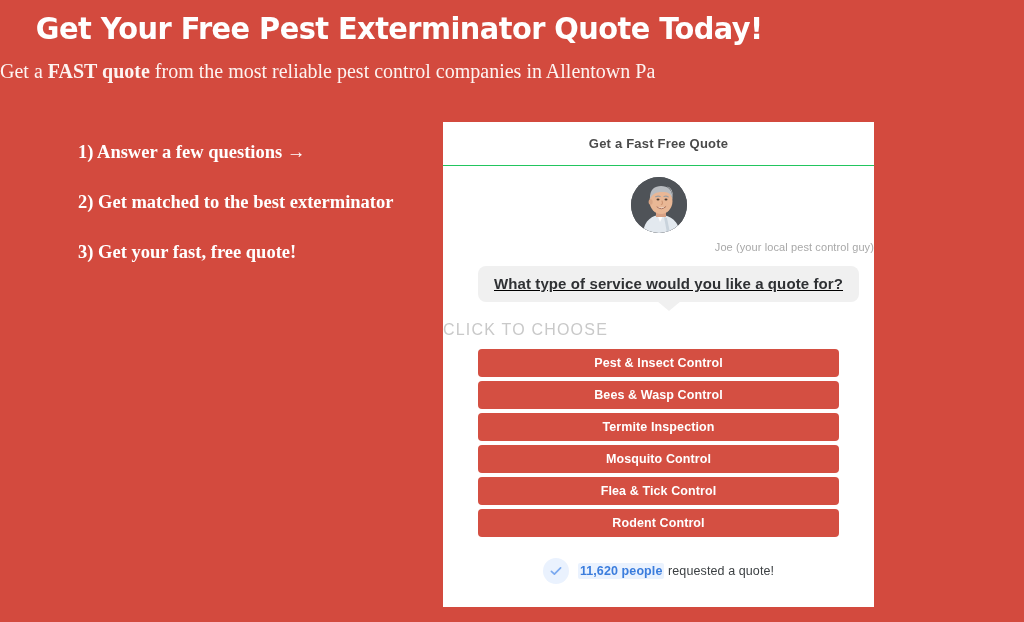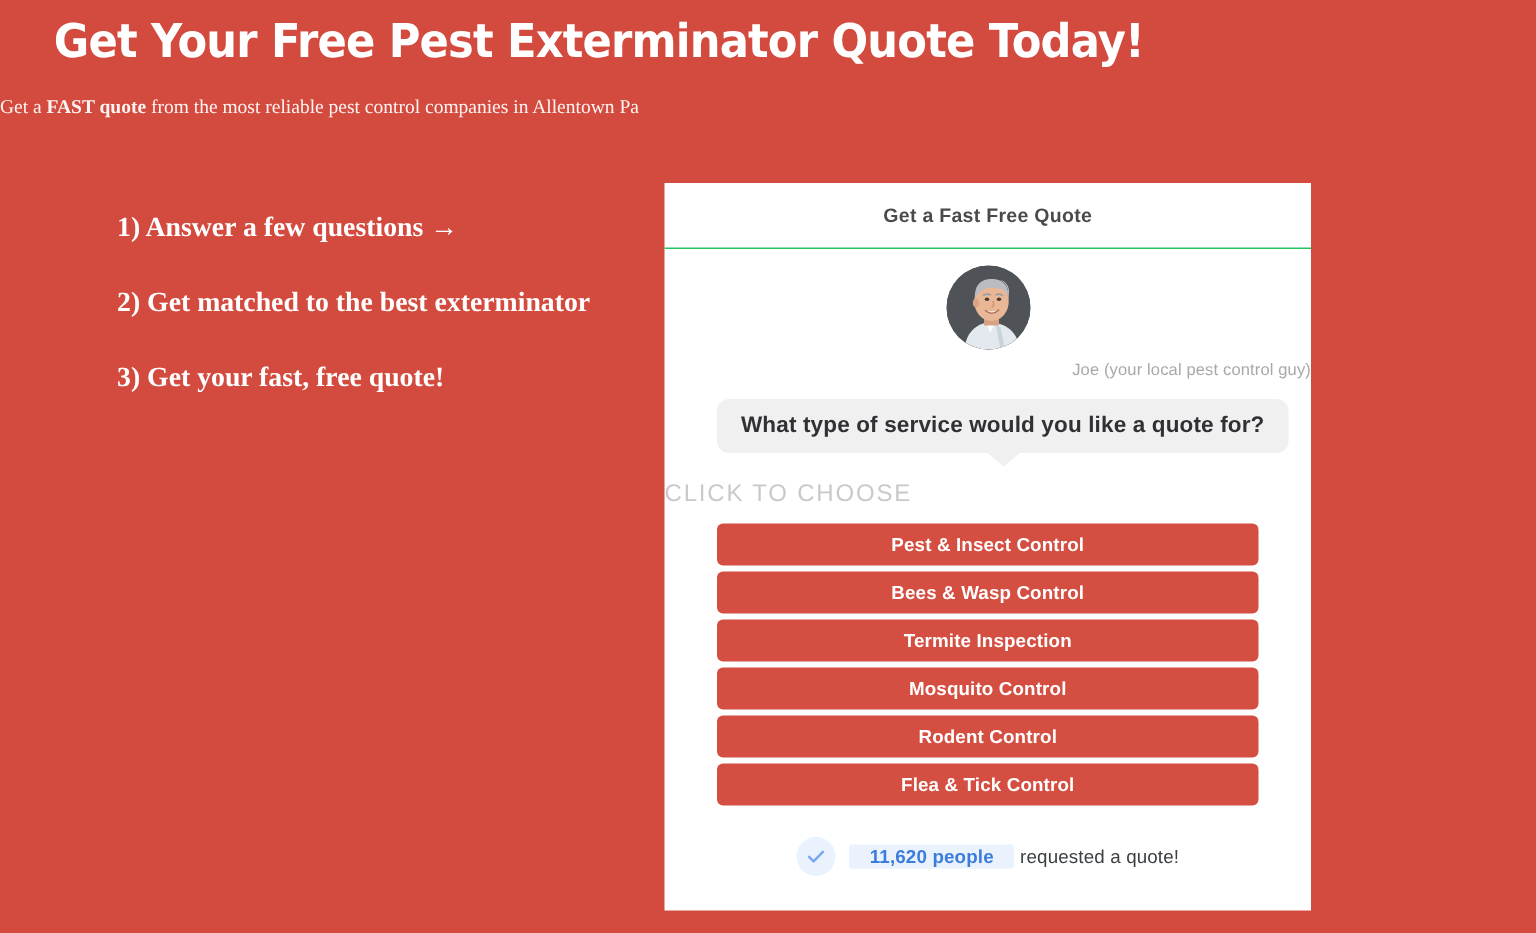--- a/index.html
+++ b/index.html
@@ -38,21 +38,21 @@
     font-weight: bold;
     letter-spacing: -0.6px;
     line-height: 40px;
     transform: scaleX(0.93);
   }
   .hero-sub {
     margin: 0;
     padding-top: 12px;
     color: #fdf4f2;
     font-family: "Liberation Serif", serif;
-    font-size: 13px;
+    font-size: 20px;
     font-weight: normal;
     line-height: 22px;
   }
   .hero-sub b {
     font-weight: bold;
   }
 
   
   .steps {
     position: absolute;
@@ -113,20 +113,21 @@
     font-size: 11px;
     padding-top: 8px;
     letter-spacing: 0.1px;
     margin-left: 42px;
   }
 
   
   .bubble-wrap {
     position: relative;
     margin: 13px 15px 0 35px;
+    text-decoration: underline;
   }
   .bubble {
     background: #f0f0f0;
     border-radius: 8px;
     padding: 9px 10px 10px 10px;
     text-align: center;
     color: #2f3134;
     font-size: 15px;
     font-weight: bold;
     letter-spacing: 0.1px;
@@ -195,21 +196,21 @@
   .footer-text {
     font-size: 12.5px;
     color: #3c4043;
     letter-spacing: 0.1px;
     white-space: nowrap;
   }
   .footer-count {
     color: #3b7ddd;
     font-weight: bold;
     background: #eaf2fe;
-    padding: 1px 14px;
+    padding: 1px 2px;
     border-radius: 2px;
   }
 </style>
 </head>
 <body>
 
 <div class="page">
 
   <div class="hero">
     <h1 class="hero-title">Get Your Free Pest Exterminator Quote Today!</h1>
@@ -264,22 +265,22 @@
       <div class="bubble-tail"></div>
     </div>
 
     <div class="click-hint">CLICK TO CHOOSE</div>
 
     <div class="options">
       <button class="option">Pest &amp; Insect Control</button>
       <button class="option">Bees &amp; Wasp Control</button>
       <button class="option">Termite Inspection</button>
       <button class="option">Mosquito Control</button>
+      <button class="option">Flea &amp; Tick Control</button>
       <button class="option">Rodent Control</button>
-      <button class="option">Flea &amp; Tick Control</button>
     </div>
 
     <div class="widget-footer">
       <span class="check-badge">
         <svg width="14" height="14" viewBox="0 0 14 14">
           <path d="M2.4 7.3 L5.4 10.2 L11.6 3.9" stroke="#7aa9f0" stroke-width="1.7" fill="none" stroke-linecap="round" stroke-linejoin="round"></path>
         </svg>
       </span>
       <span class="footer-text"><span class="footer-count">11,620 people</span><span> requested a quote!</span></span>
     </div>

